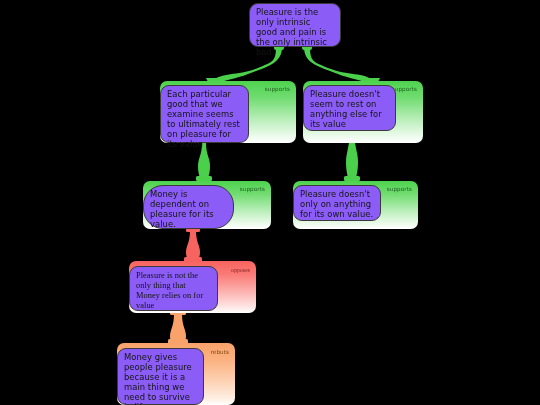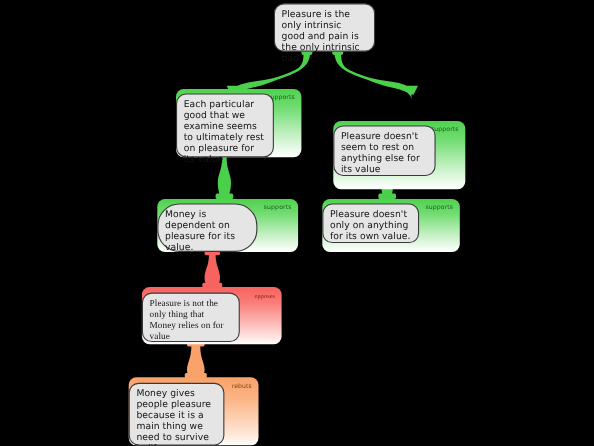--- a/index.html
+++ b/index.html
@@ -20,21 +20,21 @@
     position:absolute;left:0;top:0;width:100%;height:100%;
     border-radius:7px;
   }
   .panel.green{background:linear-gradient(180deg,#4ed24e 0%,#72dd72 28%,#b9eeb9 62%,#f2fcf2 92%,#ffffff 100%);}
   .panel.red{background:linear-gradient(180deg,#f7635f 0%,#fa7b77 26%,#fcb4b1 60%,#fee9e8 90%,#ffffff 100%);}
   .panel.orange{background:linear-gradient(180deg,#f9a26a 0%,#fbb281 28%,#fdd0b1 60%,#feefe3 90%,#ffffff 100%);}
 
   
   .card{
     position:absolute;
-    background:#e5e5e5;
+    background:#8b5cf6;
     border:1px solid #3a3a3a;
     border-radius:9px;
     box-sizing:border-box;
     color:#141414;
     font-size:8.4px;
     line-height:9.9px;
     padding:4px 6px 4px 6px;
     letter-spacing:0.05px;
   }
   .card.root{
@@ -48,25 +48,25 @@
     white-space:nowrap;
   }
   .badge.green{color:#1d5a1d;}
   .badge.red{color:#7d1d1d;}
   .badge.orange{color:#7d4414;}
 
   
   #root-node{left:249px;top:3px;width:92px;height:44px;}
   #root-node .card{left:0;top:0;width:92px;height:44px;}
 
-  #n-each{left:160px;top:81px;width:114px;height:62px;}
+  #n-each{left:160px;top:81px;width:136px;height:62px;}
   #n-each .card{left:0;top:4px;width:89px;height:58px;}
   #n-each .badge{right:6px;top:5px;}
 
-  #n-pdsrt{left:303px;top:81px;width:120px;height:62px;margin-top:29px;}
+  #n-pdsrt{left:303px;top:81px;width:120px;height:62px;}
   #n-pdsrt .card{left:0;top:4px;width:93px;height:46px;}
   #n-pdsrt .badge{right:6px;top:5px;}
 
   #n-money-dep{left:143px;top:181px;width:128px;height:48px;}
   #n-money-dep .card{left:0;top:4px;width:91px;height:44px;border-radius:20px;}
   #n-money-dep .badge{right:6px;top:5px;}
 
   #n-prely{left:293px;top:181px;width:125px;height:48px;}
   #n-prely .card{left:0;top:4px;width:88px;height:36px;}
   #n-prely .badge{right:6px;top:5px;}

